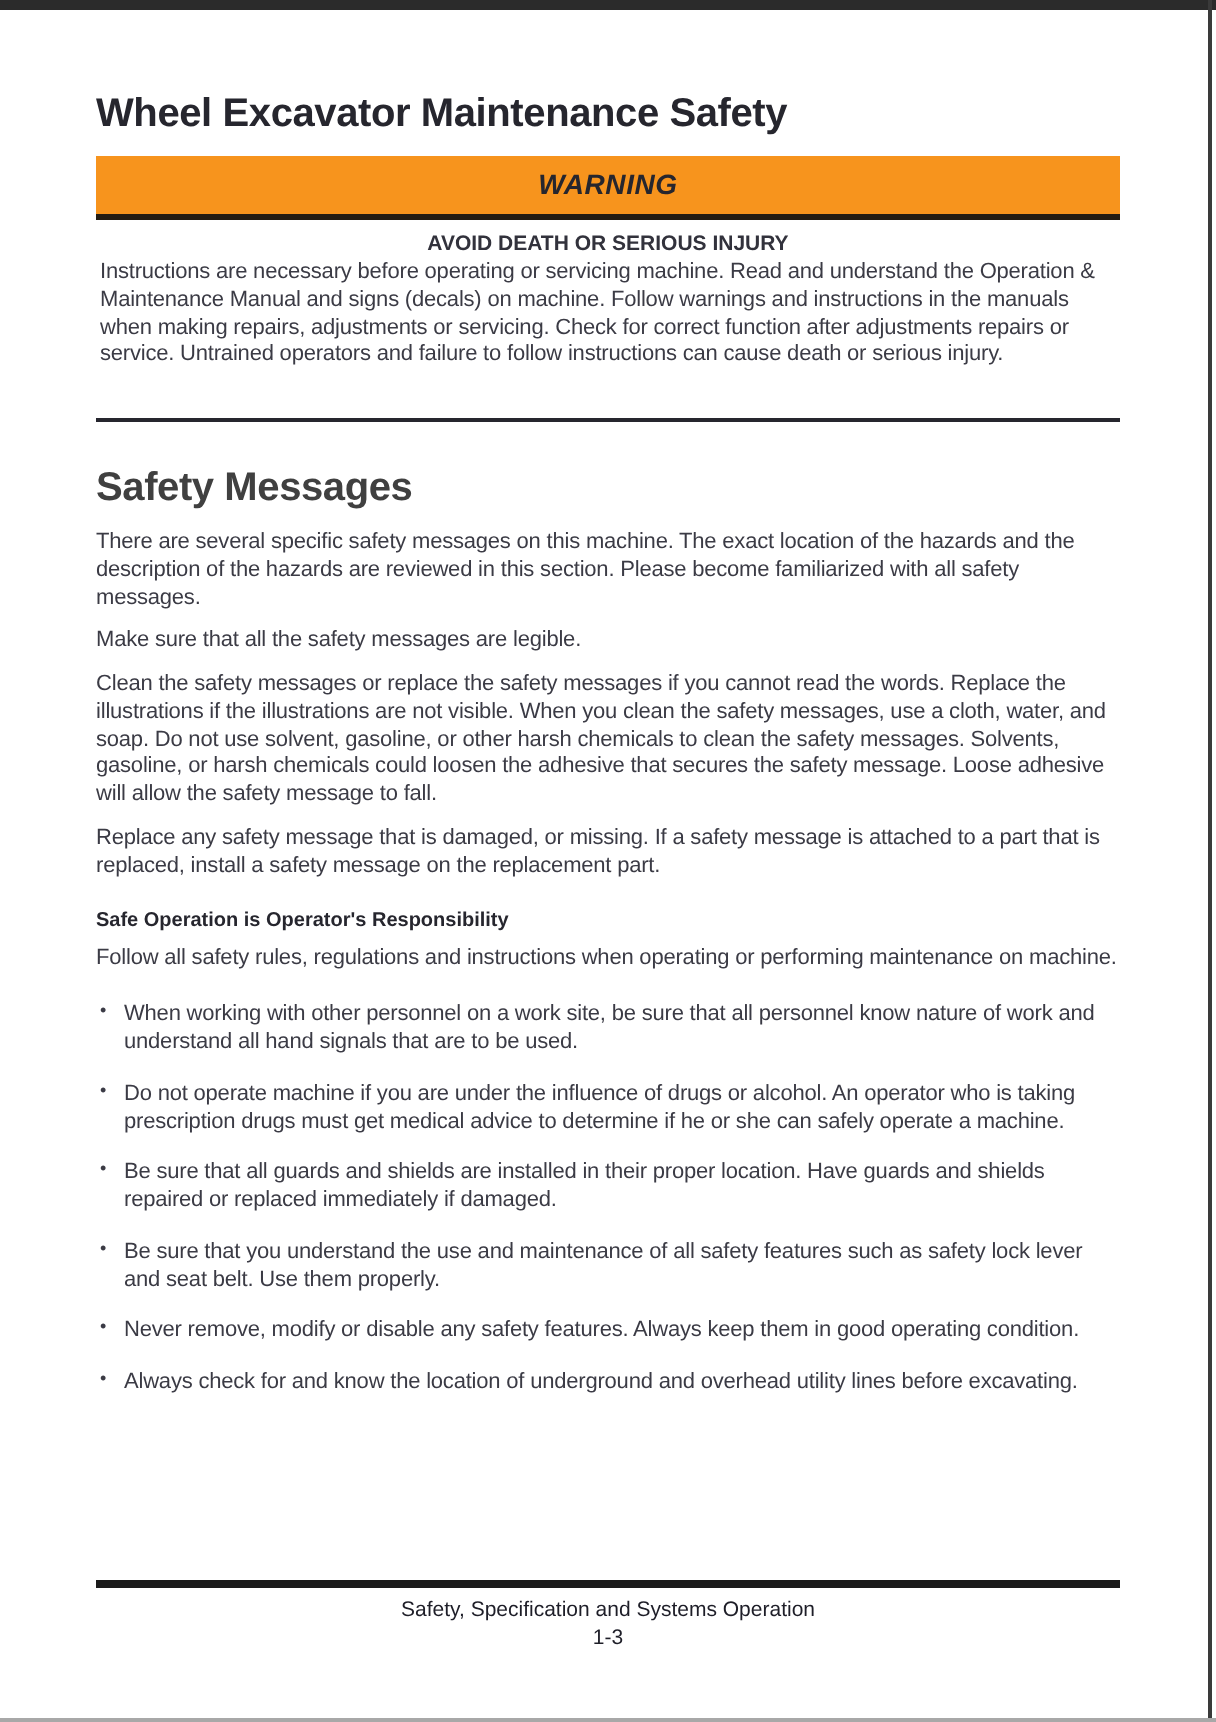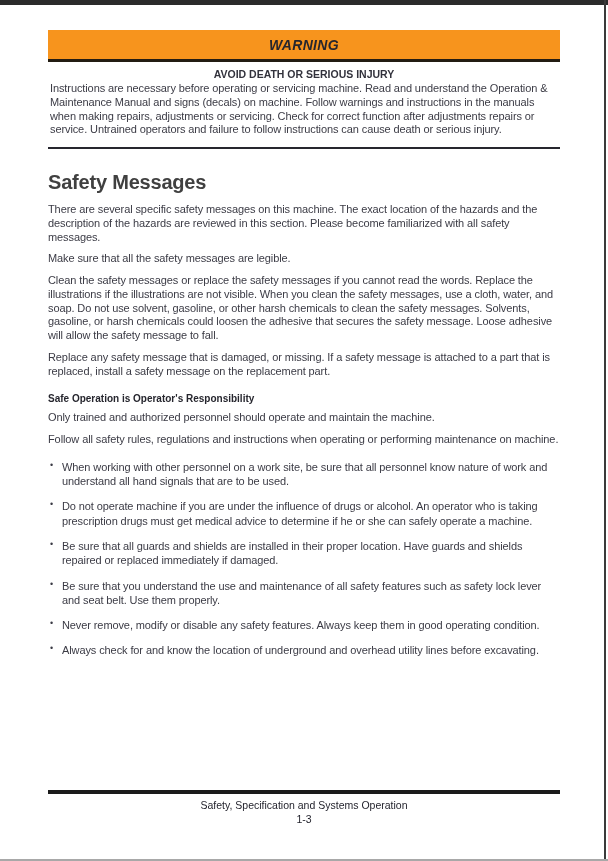--- a/index.html
+++ b/index.html
@@ -46,23 +46,23 @@
     color: #26262e;
   }
   .doc-subtitle {
     margin: 15px 0 0 0;
     font-size: 16px;
     font-weight: bold;
     color: #26262e;
   }
 
   .warning-box {
-    margin-top: 30px;
+    margin-top: 9px;
     border-bottom: 2px solid #26262e;
-    padding-bottom: 10px;
+    padding-bottom: 24px;
   }
   .warning-header {
     background: #f7941d;
     border-bottom: 3px solid #231c12;
     text-align: center;
     padding: 6px 0 5px 0;
   }
   .warning-title {
     font-size: 14px;
     font-weight: bold;
@@ -148,41 +148,41 @@
 </head>
 <body>
 
 <div class="page">
   <div class="top-bar"></div>
   <div class="right-edge"></div>
   <div class="bottom-edge"></div>
 
   <div class="content">
 
+    <h1 class="doc-title">Wheel Excavator Maintenance Safety</h1>
 
 
     <div class="warning-box">
       <div class="warning-header">
         <span class="warning-title">WARNING</span>
       </div>
       <div class="warning-subtitle">AVOID DEATH OR SERIOUS INJURY</div>
       <div class="warning-text">Instructions are necessary before operating or servicing machine. Read and understand the Operation &amp; Maintenance Manual and signs (decals) on machine. Follow warnings and instructions in the manuals when making repairs, adjustments or servicing. Check for correct function after adjustments repairs or service. Untrained operators and failure to follow instructions can cause death or serious injury.</div>
     </div>
 
     <h2 class="section-heading">Safety Messages</h2>
 
     <p class="para">There are several specific safety messages on this machine. The exact location of the hazards and the description of the hazards are reviewed in this section. Please become familiarized with all safety messages.</p>
     <p class="para">Make sure that all the safety messages are legible.</p>
     <p class="para">Clean the safety messages or replace the safety messages if you cannot read the words. Replace the illustrations if the illustrations are not visible. When you clean the safety messages, use a cloth, water, and soap. Do not use solvent, gasoline, or other harsh chemicals to clean the safety messages. Solvents, gasoline, or harsh chemicals could loosen the adhesive that secures the safety message. Loose adhesive will allow the safety message to fall.</p>
     <p class="para">Replace any safety message that is damaged, or missing. If a safety message is attached to a part that is replaced, install a safety message on the replacement part.</p>
 
 
     <h3 class="sub-heading">Safe Operation is Operator's Responsibility</h3>
 
-    <p class="para">Only trained and authorized personnel should operate and maintain the machine.</p>
     <p class="para">Follow all safety rules, regulations and instructions when operating or performing maintenance on machine.</p>
 
     <ul class="bullets">
       <li>When working with other personnel on a work site, be sure that all personnel know nature of work and understand all hand signals that are to be used.</li>
       <li>Do not operate machine if you are under the influence of drugs or alcohol. An operator who is taking prescription drugs must get medical advice to determine if he or she can safely operate a machine.</li>
       <li>Be sure that all guards and shields are installed in their proper location. Have guards and shields repaired or replaced immediately if damaged.</li>
       <li>Be sure that you understand the use and maintenance of all safety features such as safety lock lever and seat belt. Use them properly.</li>
       <li>Never remove, modify or disable any safety features. Always keep them in good operating condition.</li>
       <li>Always check for and know the location of underground and overhead utility lines before excavating.</li>
     </ul>

